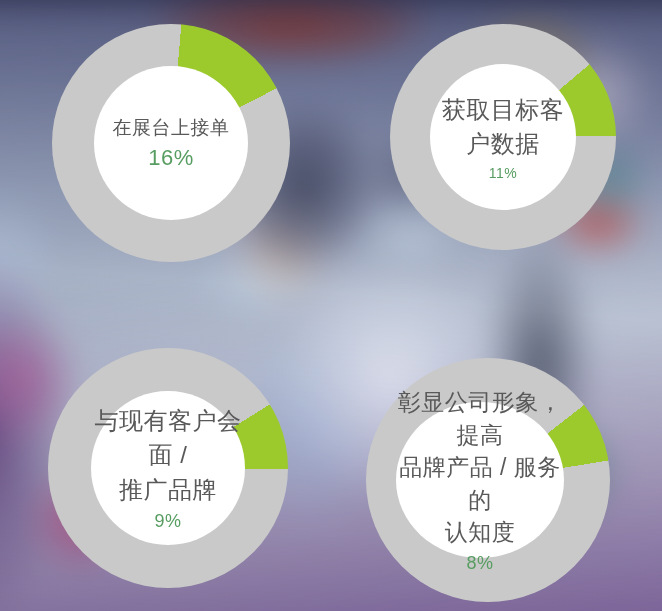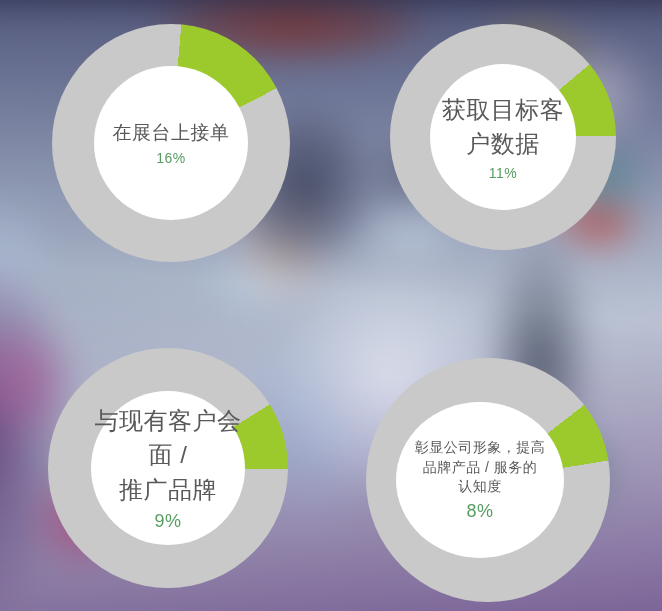--- a/index.html
+++ b/index.html
@@ -116,35 +116,35 @@
   .d-value {
     color: #579d61;
     letter-spacing: 0.5px;
     margin-top: 4px;
   }
 
   
   #donut-0 { left: 52px;  top: 24px;  width: 238px; height: 238px; }
   #donut-0 .hole { left: 42px; top: 42px; width: 154px; height: 154px; }
   #donut-0 .d-label { font-size: 19px; }
-  #donut-0 .d-value { font-size: 14px; }
+  #donut-0 .d-value { font-size: 22px; }
 
   #donut-1 { left: 390px; top: 24px;  width: 226px; height: 226px; }
   #donut-1 .hole { left: 40px; top: 40px; width: 146px; height: 146px; }
   #donut-1 .d-label { font-size: 24px; }
   #donut-1 .d-value { font-size: 14px; }
 
   #donut-2 { left: 48px;  top: 348px; width: 240px; height: 240px; }
   #donut-2 .hole { left: 43px; top: 43px; width: 154px; height: 154px; }
   #donut-2 .d-label { font-size: 24px; }
   #donut-2 .d-value { font-size: 18px; }
 
   #donut-3 { left: 366px; top: 358px; width: 244px; height: 244px; }
   #donut-3 .hole { left: 30px; top: 44px; width: 168px; height: 156px; border-radius: 50%; }
-  #donut-3 .d-label { font-size: 14px; }
+  #donut-3 .d-label { font-size: 23px; }
   #donut-3 .d-value { font-size: 18px; }
 </style>
 </head>
 <body>
 
 <div id="stage">
 
   <div id="bg"></div>
   <div id="bg-tint"></div>
   <div id="bg-lift"></div>

